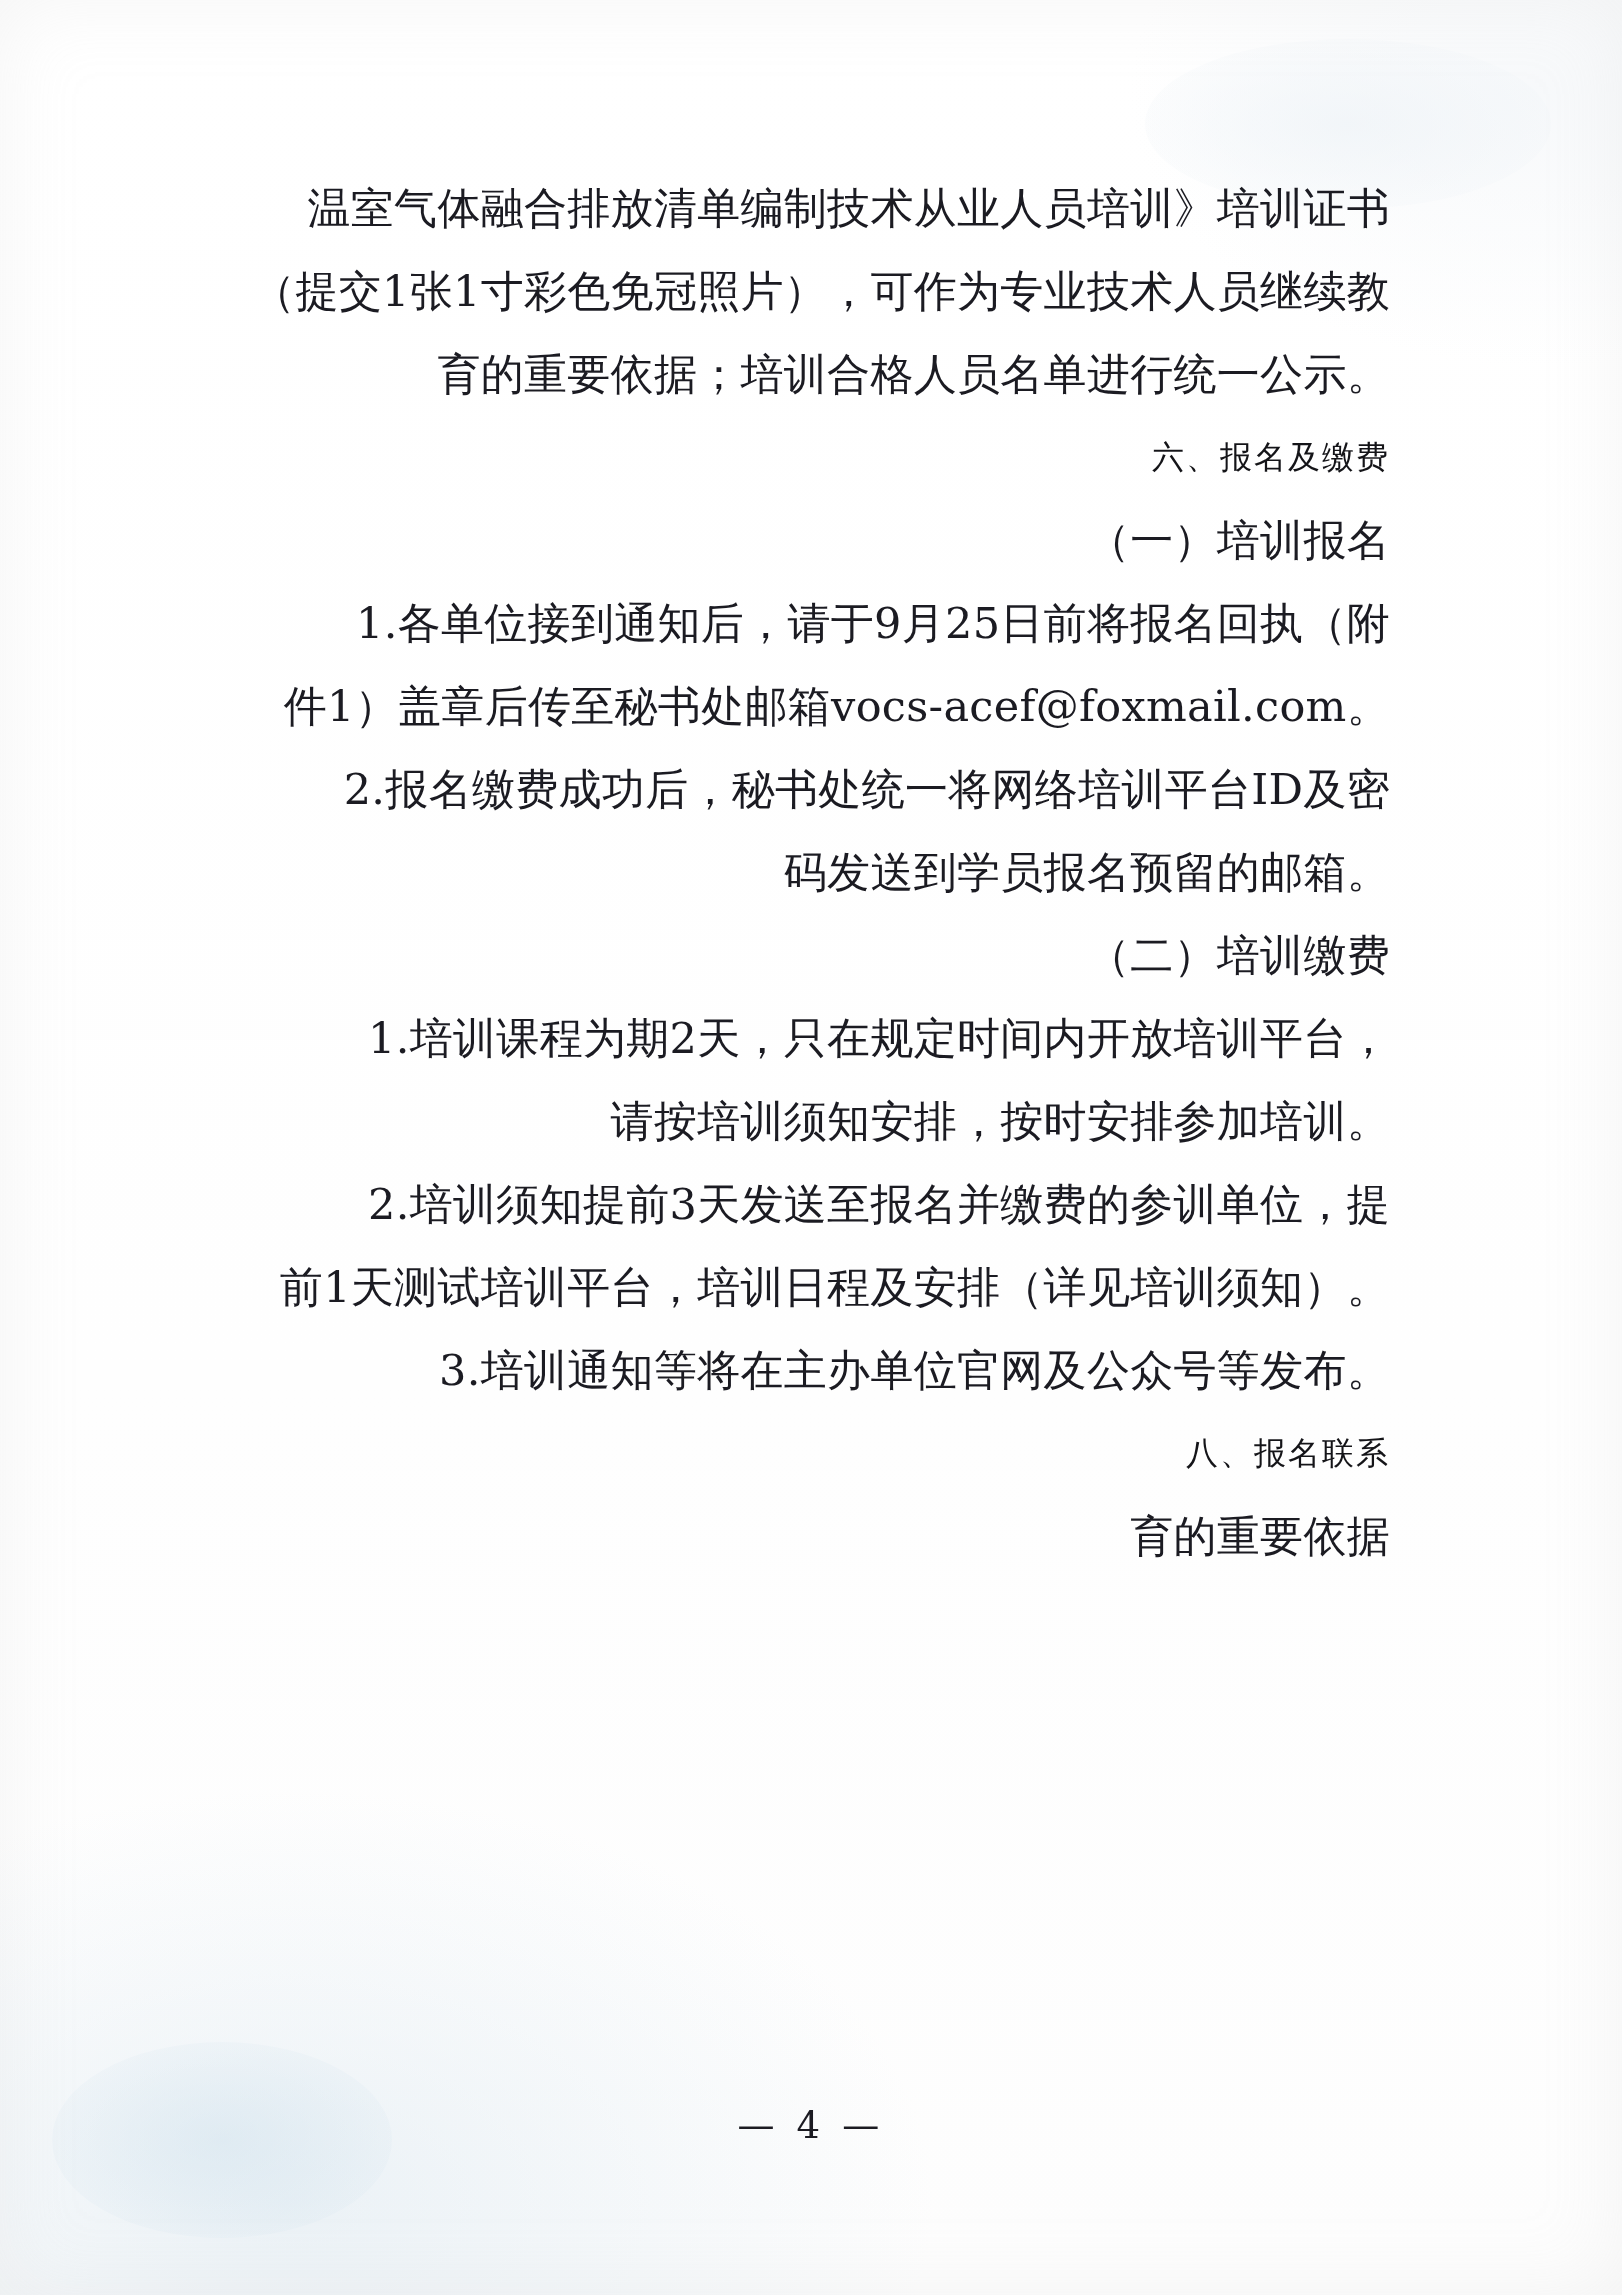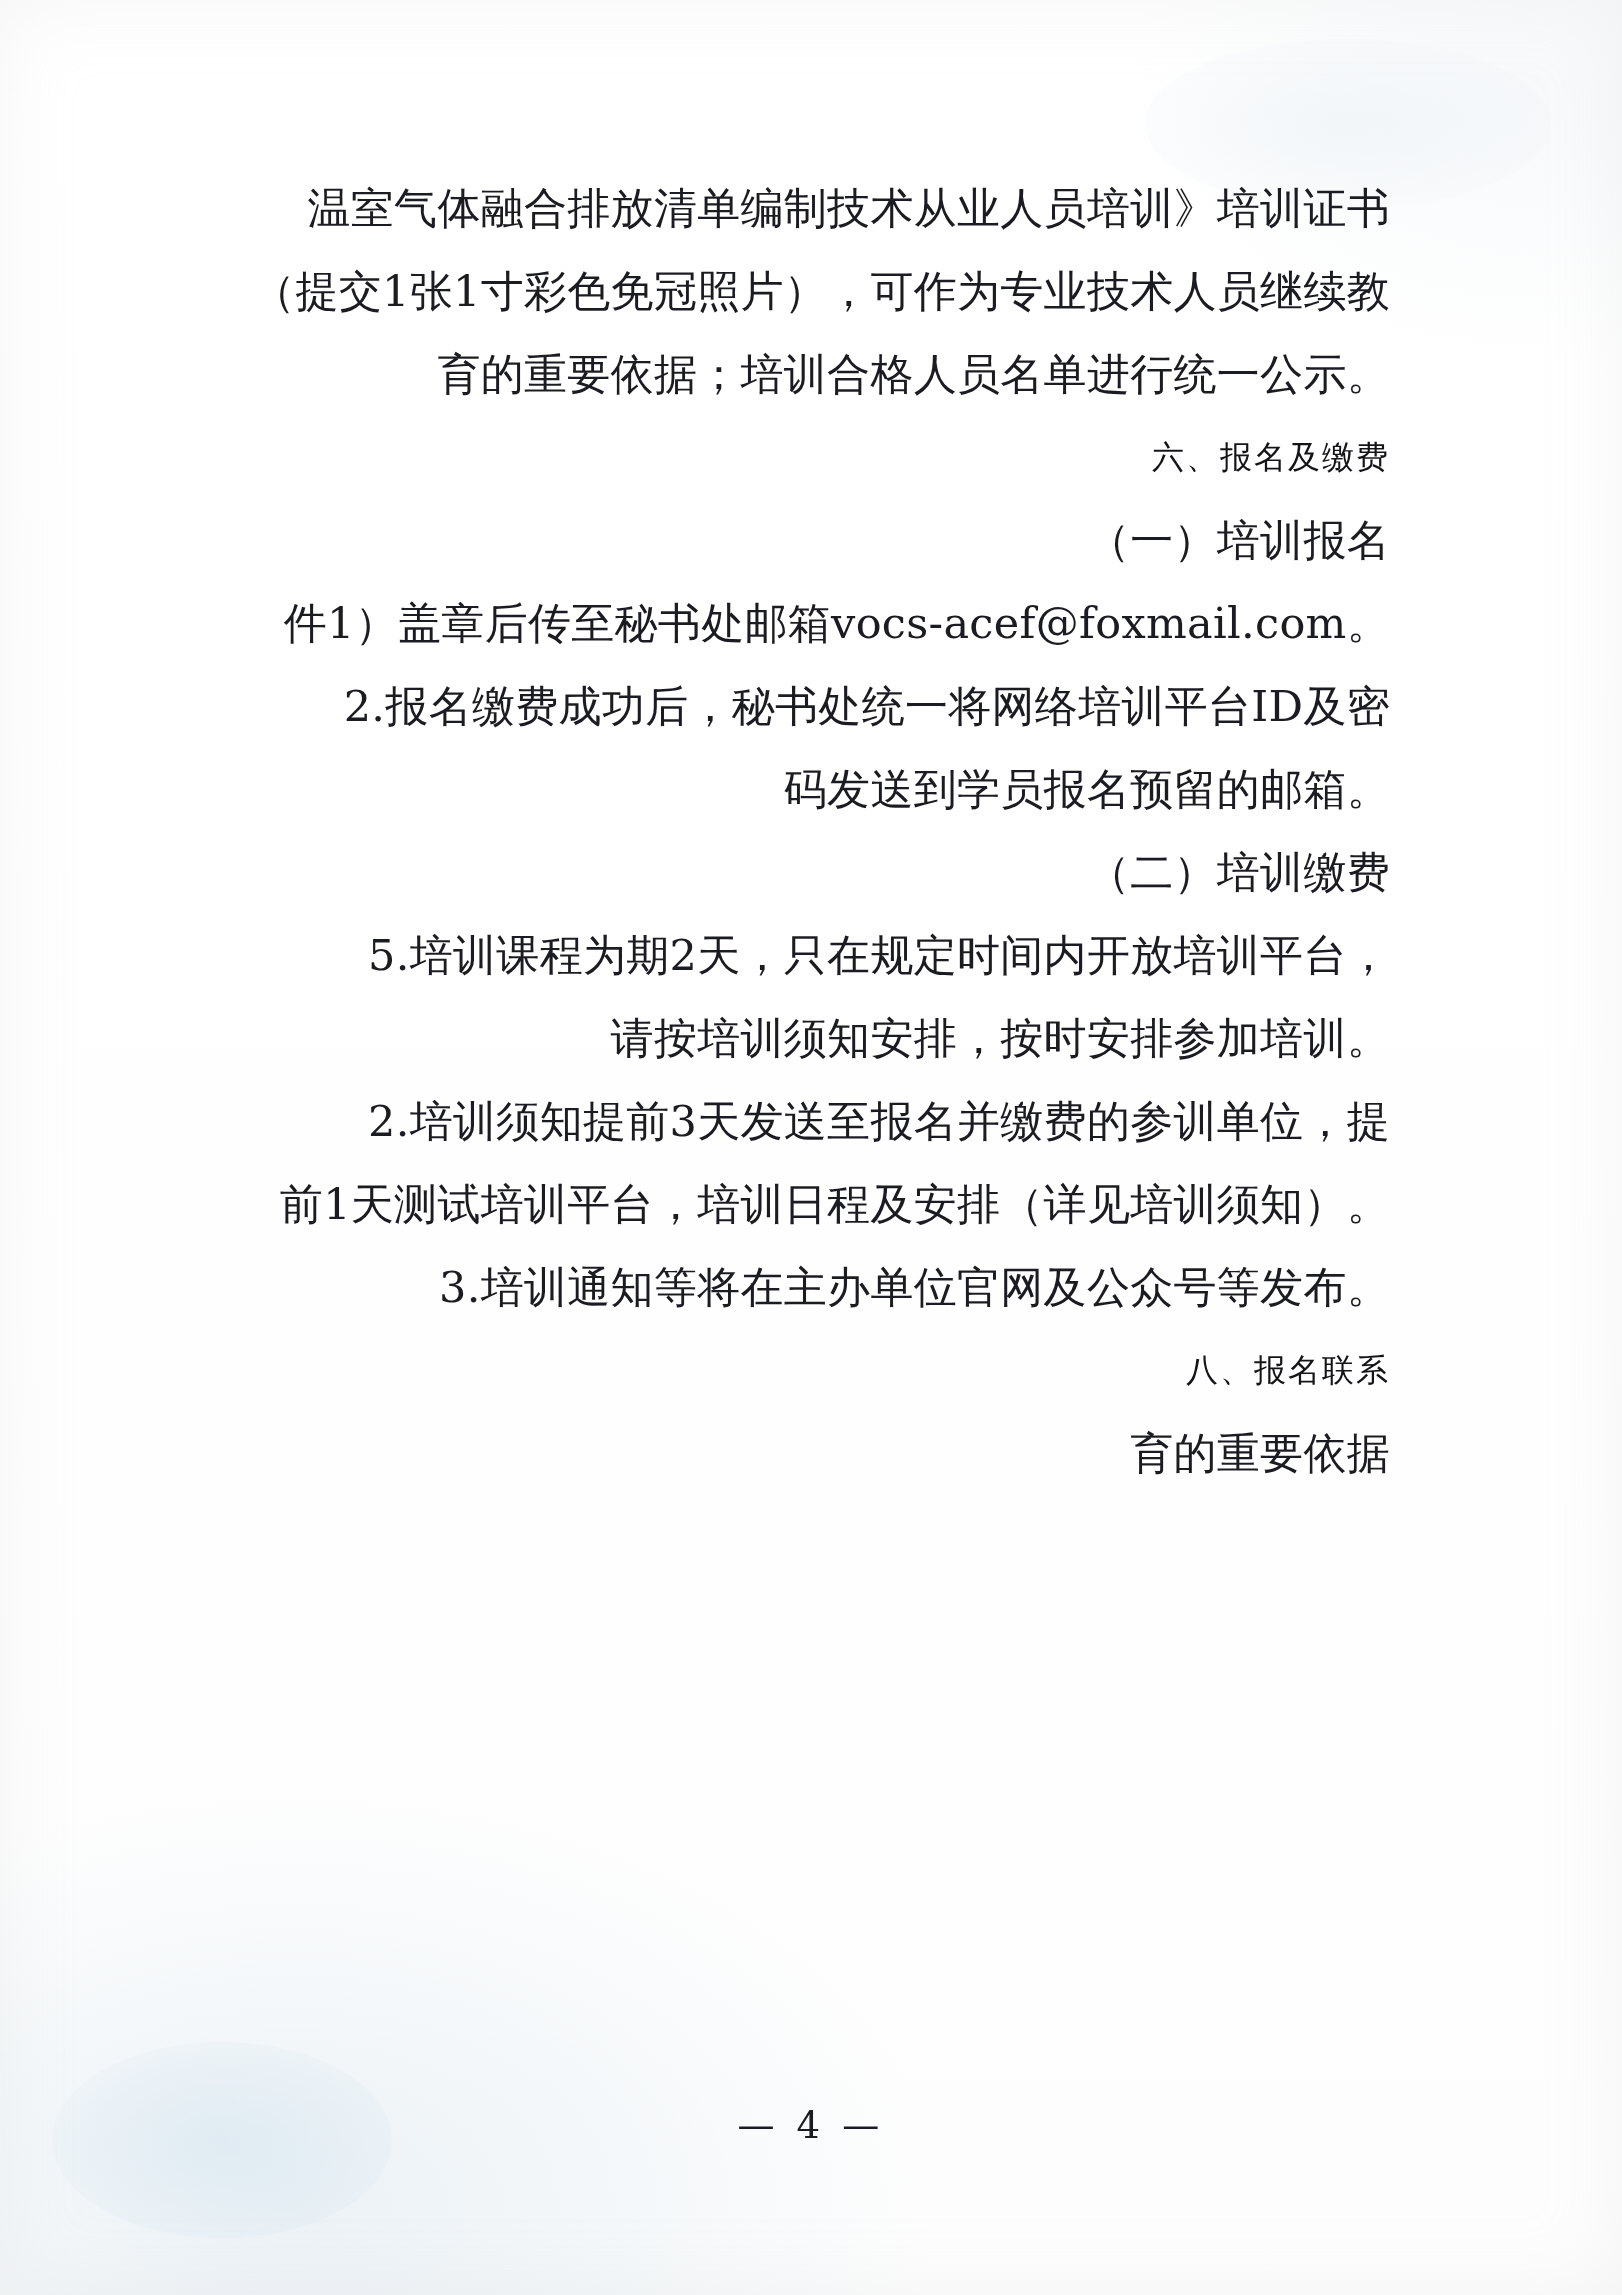--- a/index.html
+++ b/index.html
@@ -93,34 +93,35 @@
       <div class="line">温室气体融合排放清单编制技术从业人员培训》培训证书</div>
       <div class="line">（提交1张1寸彩色免冠照片），可作为专业技术人员继续教</div>
       <div class="line">育的重要依据；培训合格人员名单进行统一公示。</div>
     </div>
 
     <div class="heading">六、报名及缴费</div>
 
     <div class="line indent1">（一）培训报名</div>
 
     <div>
+      <div class="line indent2">1.各单位接到通知后，请于9月25日前将报名回执（附</div>
       <div class="line">件1）盖章后传至秘书处邮箱vocs-acef@foxmail.com。</div>
     </div>
 
     <div>
       <div class="line indent2">2.报名缴费成功后，秘书处统一将网络培训平台ID及密</div>
       <div class="line">码发送到学员报名预留的邮箱。</div>
     </div>
 
     <div class="line indent1">（二）培训缴费</div>
 
 
 
     <div>
-      <div class="line indent2">5.培训课程为期2天，只在规定时间内开放培训平台，</div>
+      <div class="line indent2">1.培训课程为期2天，只在规定时间内开放培训平台，</div>
       <div class="line">请按培训须知安排，按时安排参加培训。</div>
     </div>
 
     <div>
       <div class="line indent2">2.培训须知提前3天发送至报名并缴费的参训单位，提</div>
       <div class="line">前1天测试培训平台，培训日程及安排（详见培训须知）。</div>
     </div>
 
     <div>
       <div class="line indent2">3.培训通知等将在主办单位官网及公众号等发布。</div>

